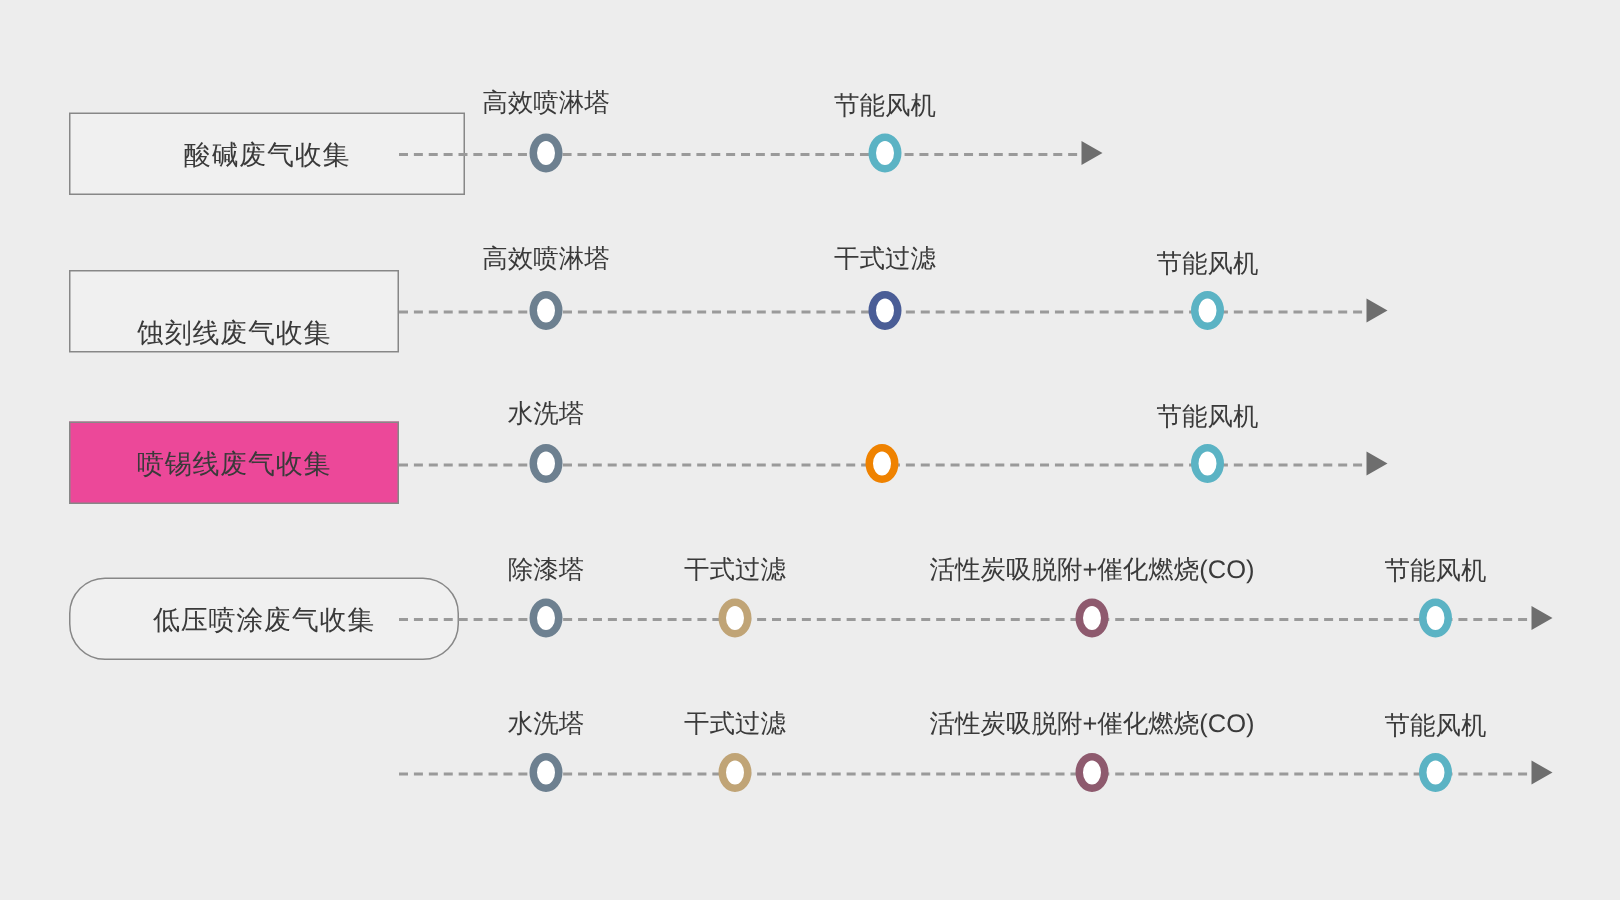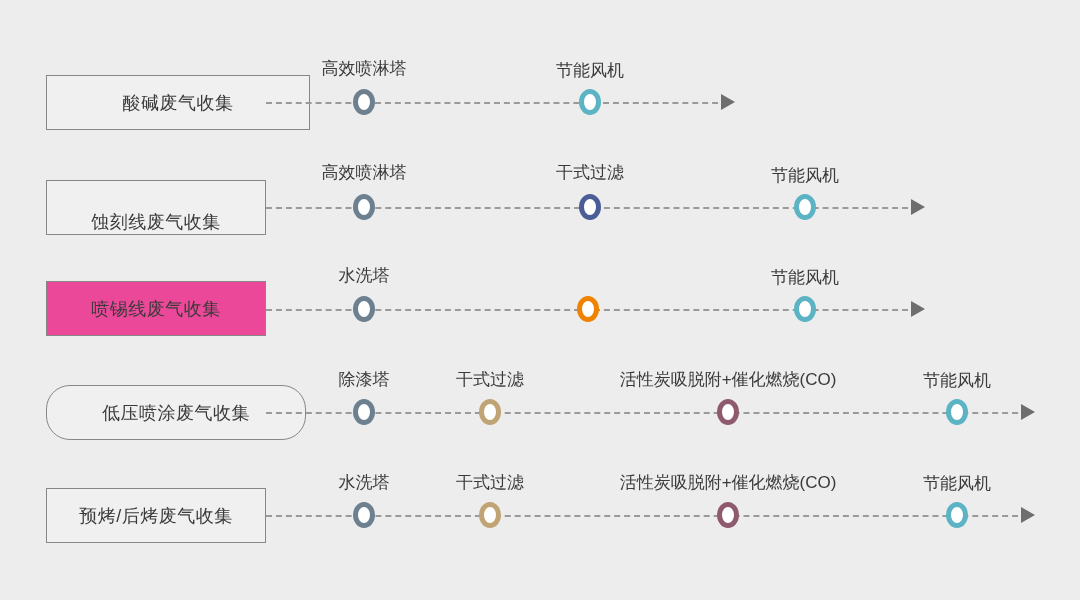--- a/index.html
+++ b/index.html
@@ -116,23 +116,20 @@
     <div class="flow-line" style="left: 266px; top: 412px; width: 762px; border-top-color: rgb(154, 154, 154);"></div>
     <div class="arrow-head" style="left: 1021px; top: 404px; border-left-color: rgb(110, 110, 110);"></div>
     <div class="node" style="left: 353px; top: 399px; border-color: rgb(109, 128, 144);"></div>
     <div class="node-label" style="left: 364px; top: 368px; color: rgb(58, 58, 58);">除漆塔</div>
     <div class="node" style="left: 479px; top: 399px; border-color: rgb(192, 164, 118);"></div>
     <div class="node-label" style="left: 490px; top: 368px; color: rgb(58, 58, 58);">干式过滤</div>
     <div class="node" style="left: 717px; top: 399px; border-color: rgb(142, 90, 110);"></div>
     <div class="node-label" style="left: 728px; top: 368px; color: rgb(58, 58, 58);">活性炭吸脱附+催化燃烧(CO)</div>
     <div class="node" style="left: 946px; top: 399px; border-color: rgb(91, 179, 196);"></div>
     <div class="node-label" style="left: 957px; top: 369px; color: rgb(58, 58, 58);">节能风机</div>
-    <div class="src-box" style="left: 46px; top: 488px; width: 220px; height: 55px; background: rgb(240, 240, 240); border-color: rgb(135, 135, 135);">
-      <span class="src-box-label" style="color: rgb(58, 58, 58);">预烤/后烤废气收集</span>
-    </div>
     <div class="flow-line" style="left: 266px; top: 515px; width: 762px; border-top-color: rgb(154, 154, 154);"></div>
     <div class="arrow-head" style="left: 1021px; top: 507px; border-left-color: rgb(110, 110, 110);"></div>
     <div class="node" style="left: 353px; top: 502px; border-color: rgb(109, 128, 144);"></div>
     <div class="node-label" style="left: 364px; top: 471px; color: rgb(58, 58, 58);">水洗塔</div>
     <div class="node" style="left: 479px; top: 502px; border-color: rgb(192, 164, 118);"></div>
     <div class="node-label" style="left: 490px; top: 471px; color: rgb(58, 58, 58);">干式过滤</div>
     <div class="node" style="left: 717px; top: 502px; border-color: rgb(142, 90, 110);"></div>
     <div class="node-label" style="left: 728px; top: 471px; color: rgb(58, 58, 58);">活性炭吸脱附+催化燃烧(CO)</div>
     <div class="node" style="left: 946px; top: 502px; border-color: rgb(91, 179, 196);"></div>
     <div class="node-label" style="left: 957px; top: 472px; color: rgb(58, 58, 58);">节能风机</div>

